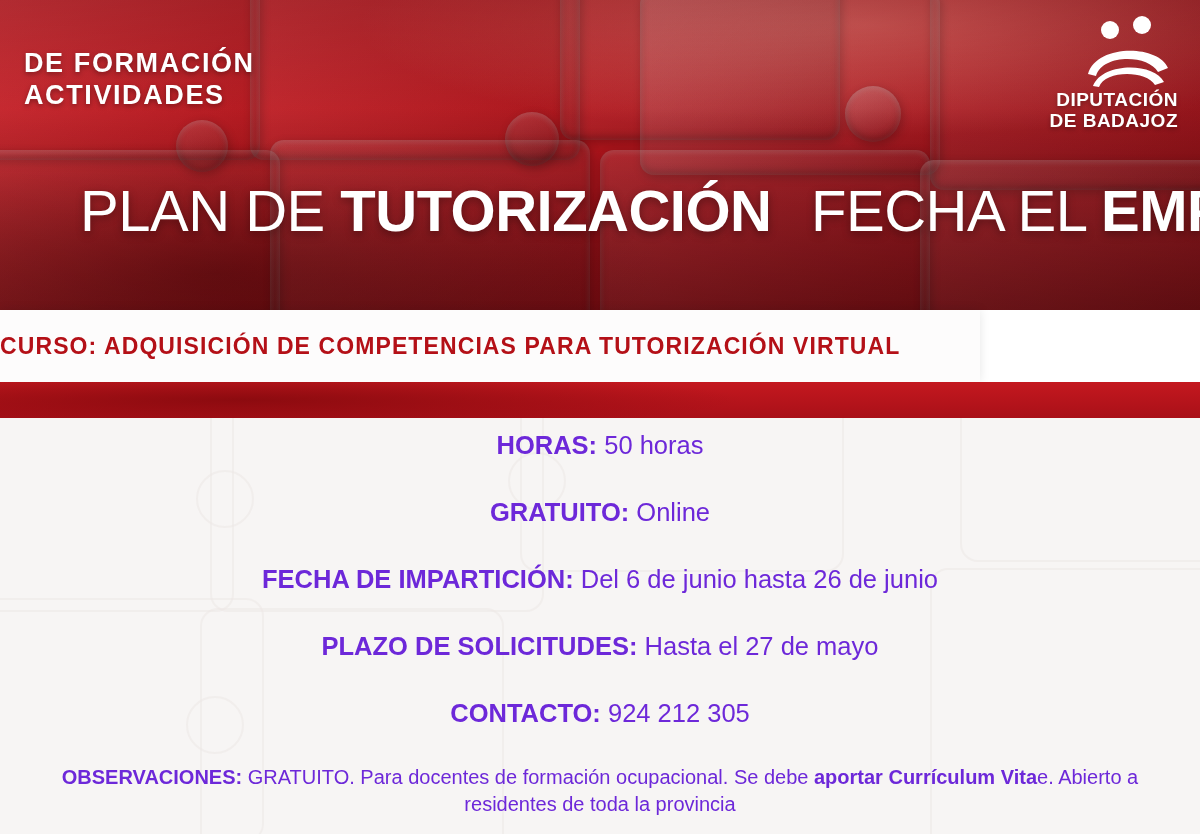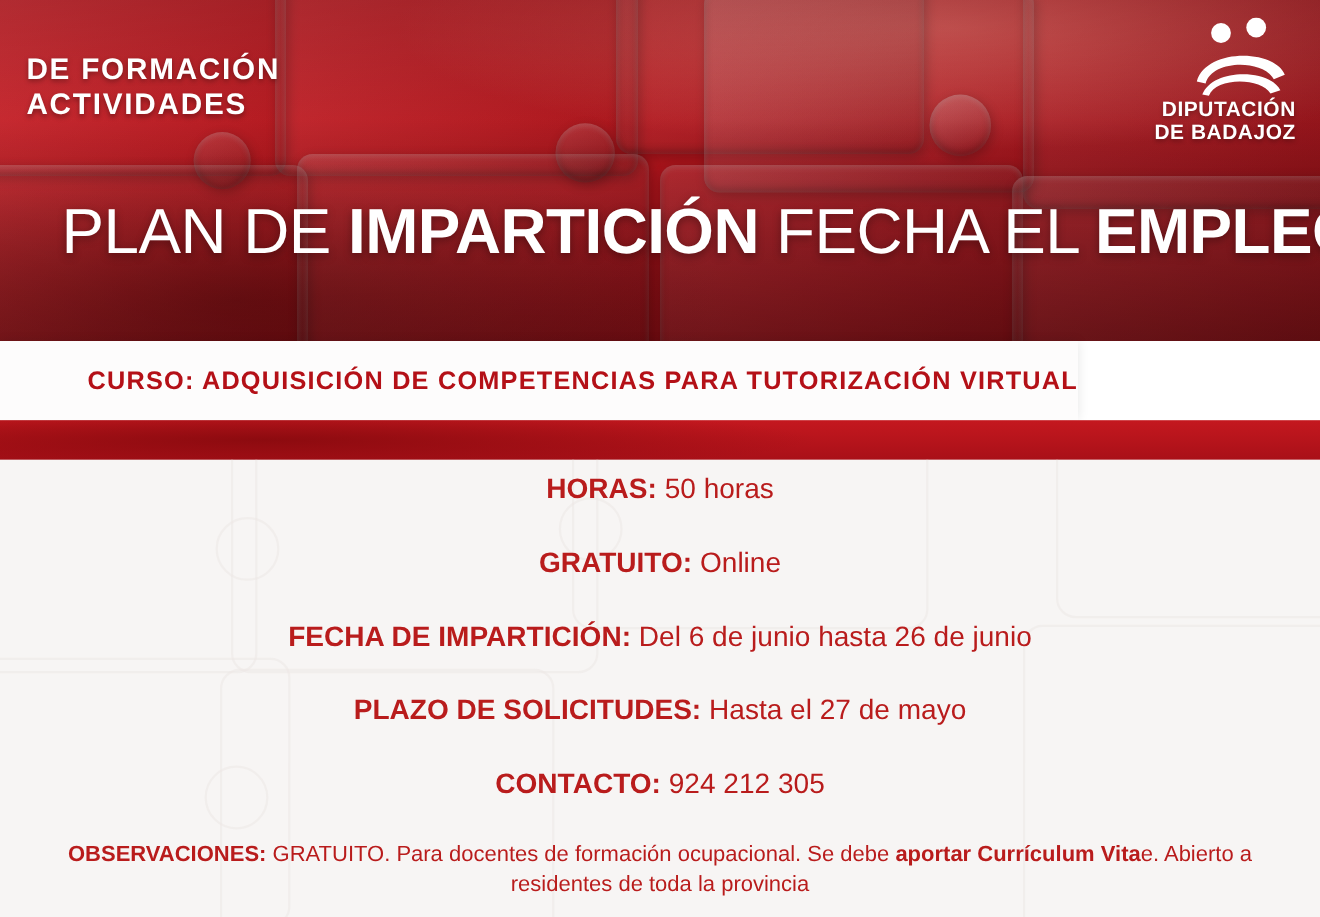--- a/index.html
+++ b/index.html
@@ -108,34 +108,34 @@
     left: 56px;
     top: 182px;
     width: 1110px;
     white-space: nowrap;
     color: #ffffff;
     font-size: 58px;
     line-height: 1;
     letter-spacing: -0.5px;
     text-shadow: 0 3px 8px rgba(0,0,0,0.35);
   }
-  .title .thin { font-weight: normal; }
+  .title .thin { font-weight: normal; margin-left: 24px; }
   .title .bold { font-weight: bold; }
 
   
   .course-band {
     position: absolute;
     left: 0;
     top: 310px;
     width: 980px;
     height: 72px;
     background: #fdfcfc;
     display: flex;
     align-items: center;
-    justify-content: flex-end;
+    justify-content: flex-start;
     box-shadow: 0 0 10px rgba(0,0,0,0.10);
   }
   .course-text {
     color: #b41017;
     font-weight: bold;
     font-size: 23px;
     letter-spacing: 1.1px;
     text-align: center;
   }
 
@@ -183,21 +183,21 @@
     opacity: 0.55;
   }
   .gk1 { left: 196px; top: 52px; }
   .gk2 { left: 186px; top: 278px; }
   .gk3 { left: 508px; top: 34px; }
 
   .info-list {
     position: relative;
     padding-top: 12px;
     text-align: center;
-    color: #b91c1c;
+    color: #6d28d9;
   }
   .info-row {
     font-size: 25.5px;
     line-height: 1.25;
     margin: 0 auto 35px auto;
     max-width: 1140px;
   }
   .info-row .lbl { font-weight: bold; }
   .info-row .val { font-weight: normal; }
   .obs-row {
@@ -244,21 +244,21 @@
           <path d="M101 70 C110 46, 162 46, 172 66 L163 69 C154 54, 113 54, 107 71 Z" fill="#ffffff"></path>
         </svg>
       </div>
       <div class="logo-name">
         <div>DIPUTACIÓN</div>
         <div>DE BADAJOZ</div>
       </div>
     </div>
 
     <div class="title">
-      <span class="thin">PLAN DE </span><span class="bold">IMPARTICIÓN</span><span class="thin"> FECHA EL </span><span class="bold">EMPLEO</span>
+      <span class="thin">PLAN DE </span><span class="bold">TUTORIZACIÓN</span><span class="thin"> FECHA EL </span><span class="bold">EMPLEO</span>
     </div>
   </div>
 
   <div class="course-band">
     <div class="course-text">CURSO: ADQUISICIÓN DE COMPETENCIAS PARA TUTORIZACIÓN VIRTUAL</div>
   </div>
   <div class="red-strip"></div>
 
   <div class="body-area">
     <div class="ghost-puzzle g1"></div>

